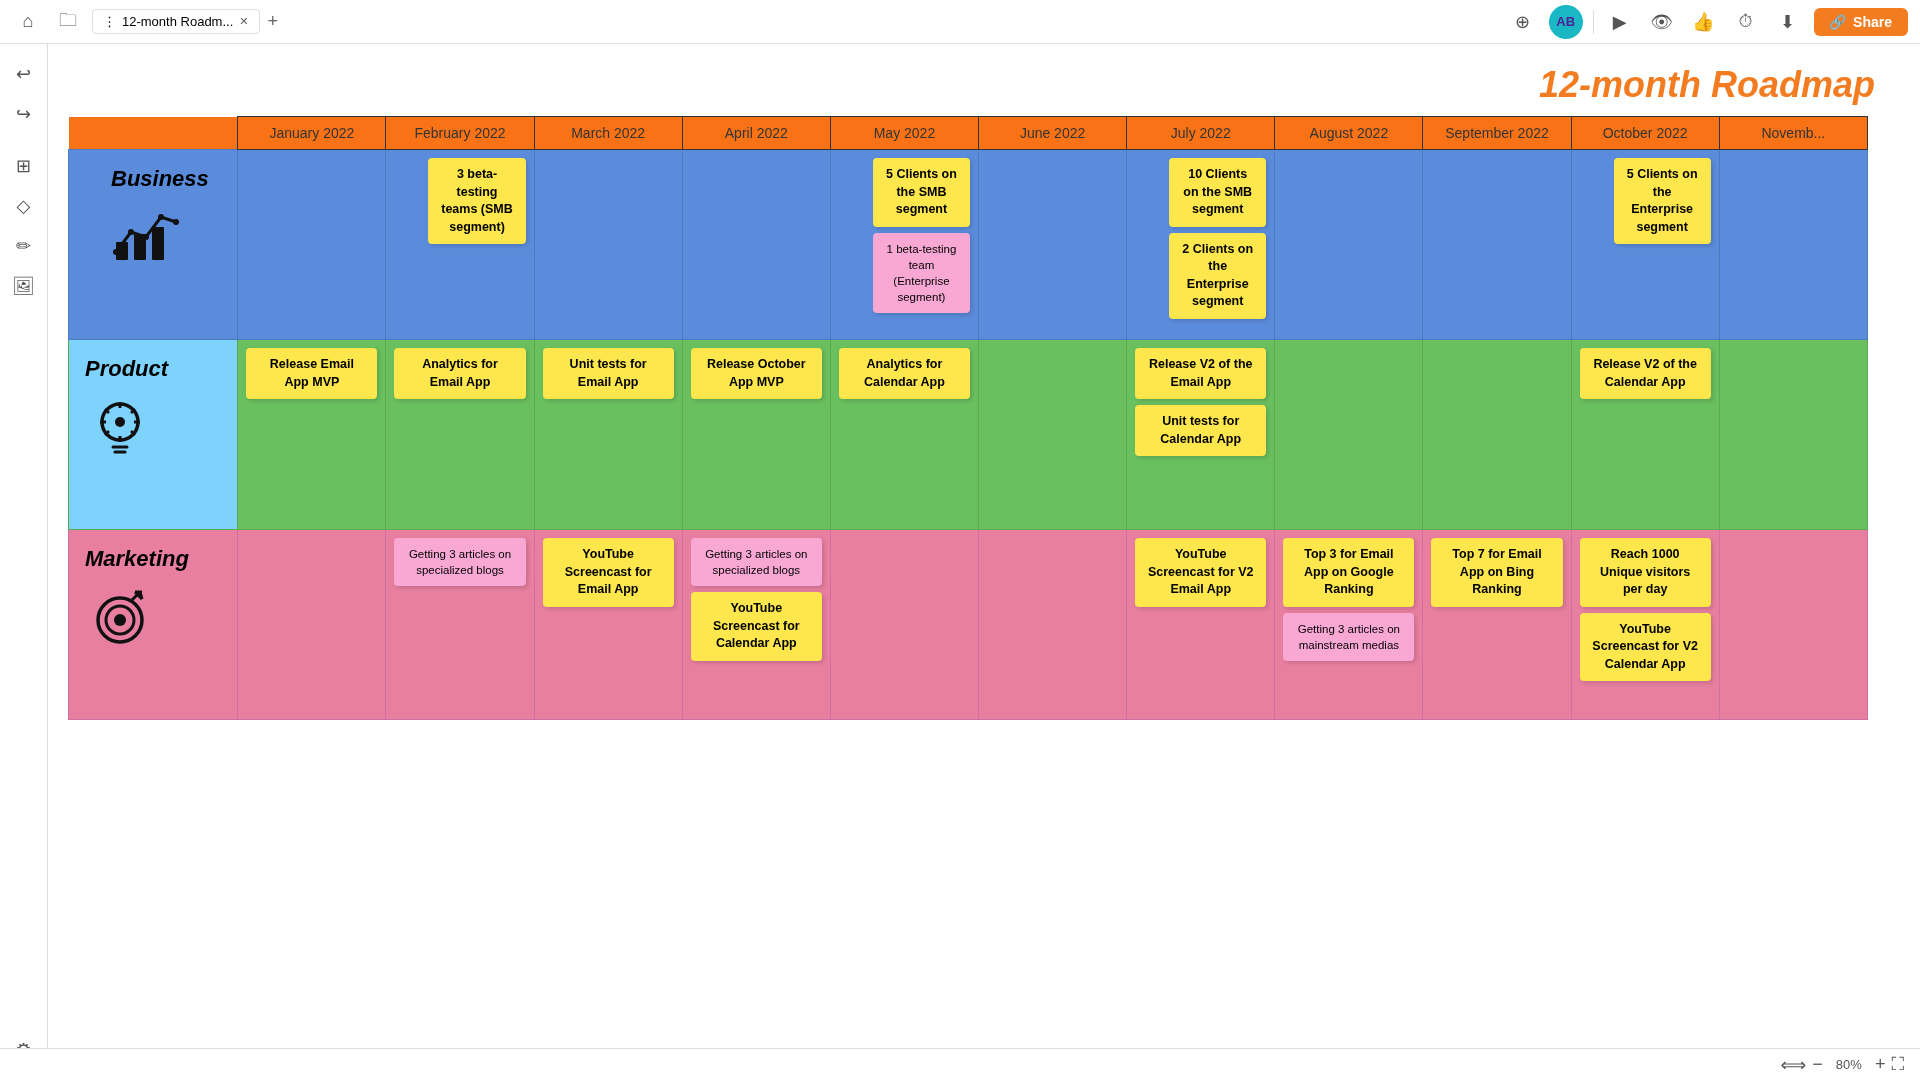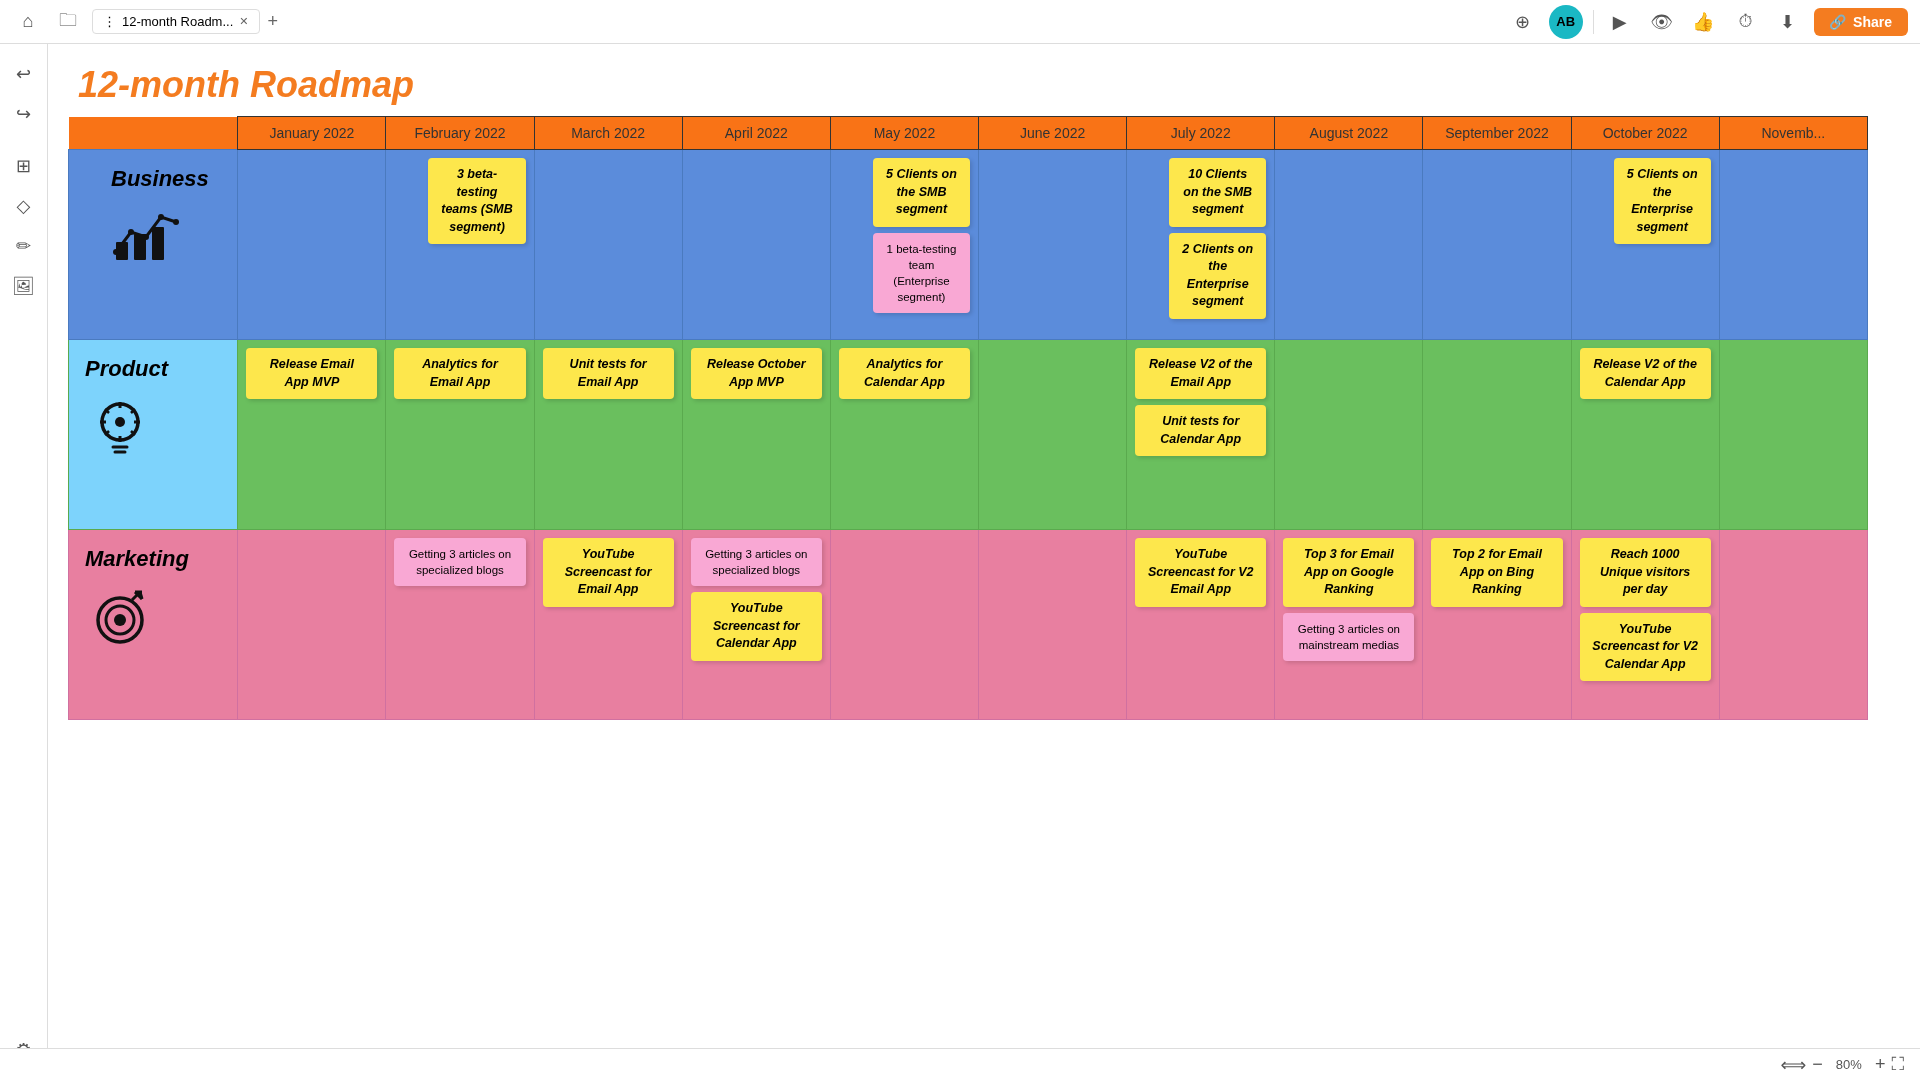--- a/index.html
+++ b/index.html
@@ -14,21 +14,21 @@
       align-items: center;
       padding: 0 12px;
       gap: 8px;
     }
     .top-bar-left { display: flex; align-items: center; gap: 8px; flex: 1; }
     .tab-item { display: flex; align-items: center; gap: 6px; background: #fff; border: 1px solid #ddd; border-radius: 4px; padding: 4px 10px; font-size: 13px; }
     .tab-close { cursor: pointer; color: #666; font-size: 11px; }
     .tab-add { background: none; border: none; font-size: 18px; cursor: pointer; color: #666; }
     .top-bar-right { display: flex; align-items: center; gap: 10px; }
     .icon-btn { background: none; border: none; cursor: pointer; color: #555; font-size: 18px; display: flex; align-items: center; justify-content: center; width: 32px; height: 32px; border-radius: 4px; }
-    .avatar-btn { width: 34px; height: 34px; border-radius: 50%; background: #1ab8c4; color: #000000; font-weight: bold; font-size: 13px; display: flex; align-items: center; justify-content: center; border: none; cursor: pointer; }
+    .avatar-btn { width: 34px; height: 34px; border-radius: 50%; background: #1ab8c4; color: #4c1d95; font-weight: bold; font-size: 13px; display: flex; align-items: center; justify-content: center; border: none; cursor: pointer; }
     .share-btn { background: #f47c20; color: #fff; border: none; border-radius: 6px; padding: 6px 16px; font-size: 14px; font-weight: bold; cursor: pointer; display: flex; align-items: center; gap: 6px; }
     .divider-v { width: 1px; height: 24px; background: #ddd; }
 
     
     .left-toolbar {
       position: fixed;
       left: 0; top: 44px;
       width: 48px;
       height: calc(100% - 44px);
       background: #fff;
@@ -50,20 +50,21 @@
       top: 44px;
       right: 0;
       bottom: 0;
       background: #fff;
       overflow: hidden;
     }
 
     
     .page-title-area {
       padding: 20px 45px 10px 30px;
+      text-align: right;
     }
     .page-title {
       font-size: 36px;
       font-weight: 900;
       color: #f47c20;
       font-style: italic;
     }
 
     
     .roadmap-container {
@@ -138,21 +139,20 @@
       line-height: 1.4;
       box-shadow: 2px 2px 4px rgba(0,0,0,0.15);
     }
     .sticky-note.light-yellow {
       background: #f9a8d4;
       font-size: 11.5px;
       font-weight: normal;
     }
     .sticky-note.highlight {
       background: #fde74c;
-      font-style: italic;
     }
 
     
     .bottom-bar {
       position: fixed;
       bottom: 0; left: 0; right: 0;
       height: 32px;
       background: #fff;
       border-top: 1px solid #ddd;
       display: flex;
@@ -352,21 +352,21 @@
           <td class="data-cell"></td>
           <td class="data-cell"></td>
           <td class="data-cell">
             <div class="sticky-note highlight">YouTube Screencast for V2 Email App</div>
           </td>
           <td class="data-cell">
             <div class="sticky-note highlight">Top 3 for Email App on Google Ranking</div>
             <div class="sticky-note light-yellow">Getting 3 articles on mainstream medias</div>
           </td>
           <td class="data-cell">
-            <div class="sticky-note highlight" style="background:#fde74c; font-weight:800;">Top 2 for Email App on Bing Ranking</div>
+            <div class="sticky-note highlight" style="background:#fde74c; font-weight:800;">Top 7 for Email App on Bing Ranking</div>
           </td>
           <td class="data-cell">
             <div class="sticky-note highlight">Reach 1000 Unique visitors per day</div>
             <div class="sticky-note highlight">YouTube Screencast for V2 Calendar App</div>
           </td>
           <td class="data-cell"></td>
         </tr>
       </tbody>
     </table>
   </div>

